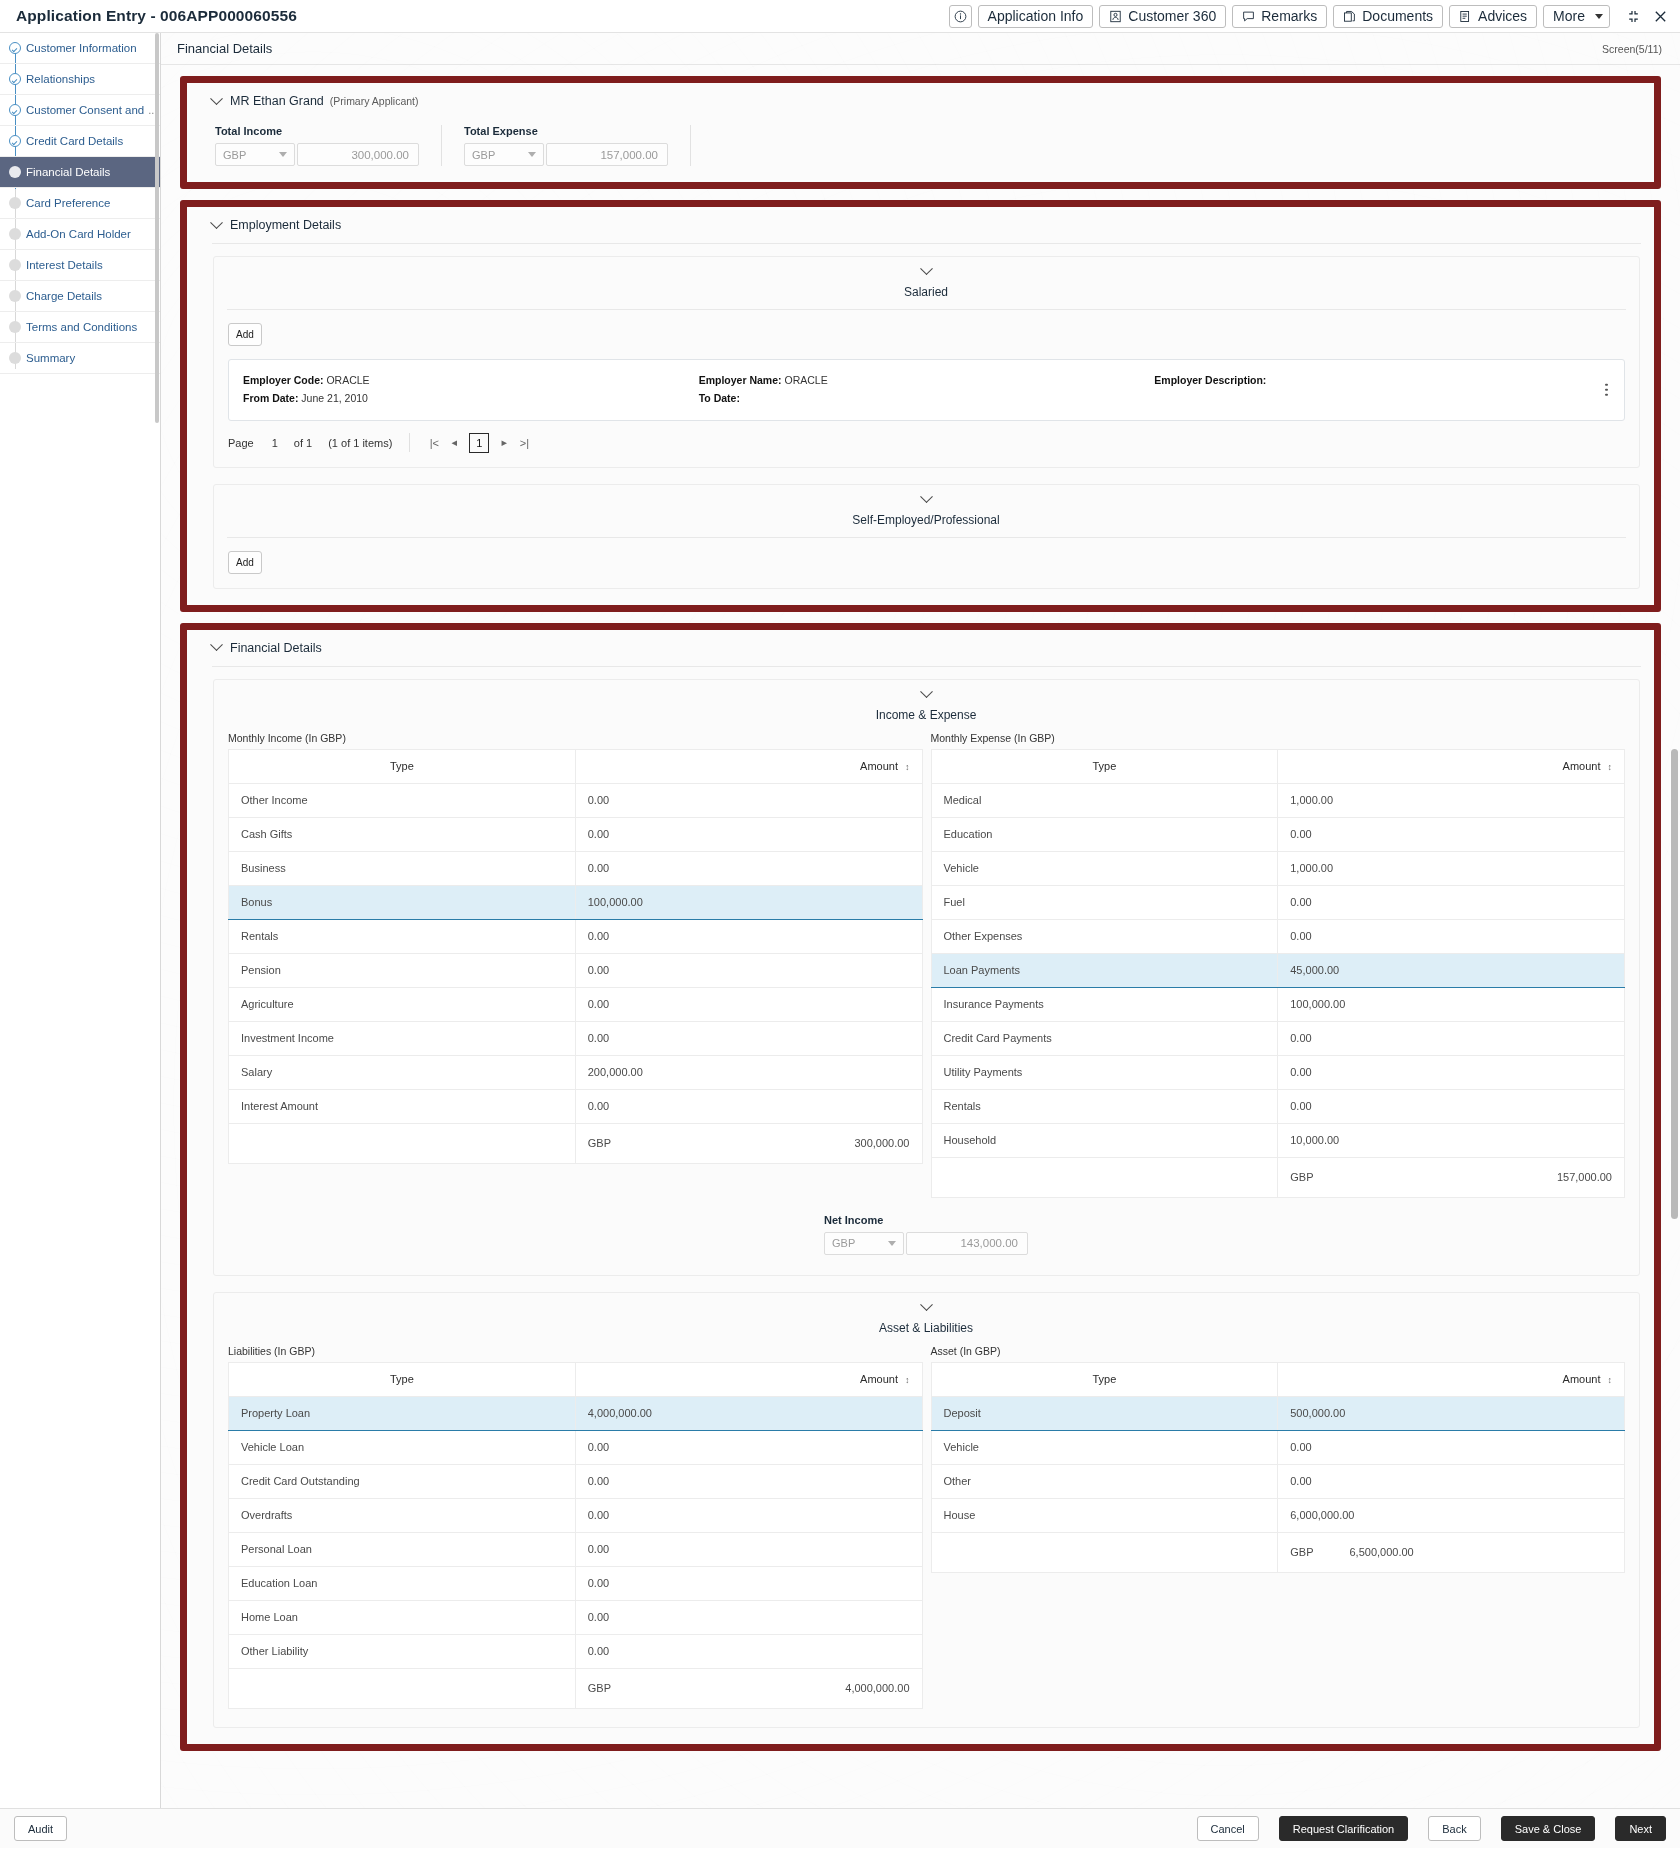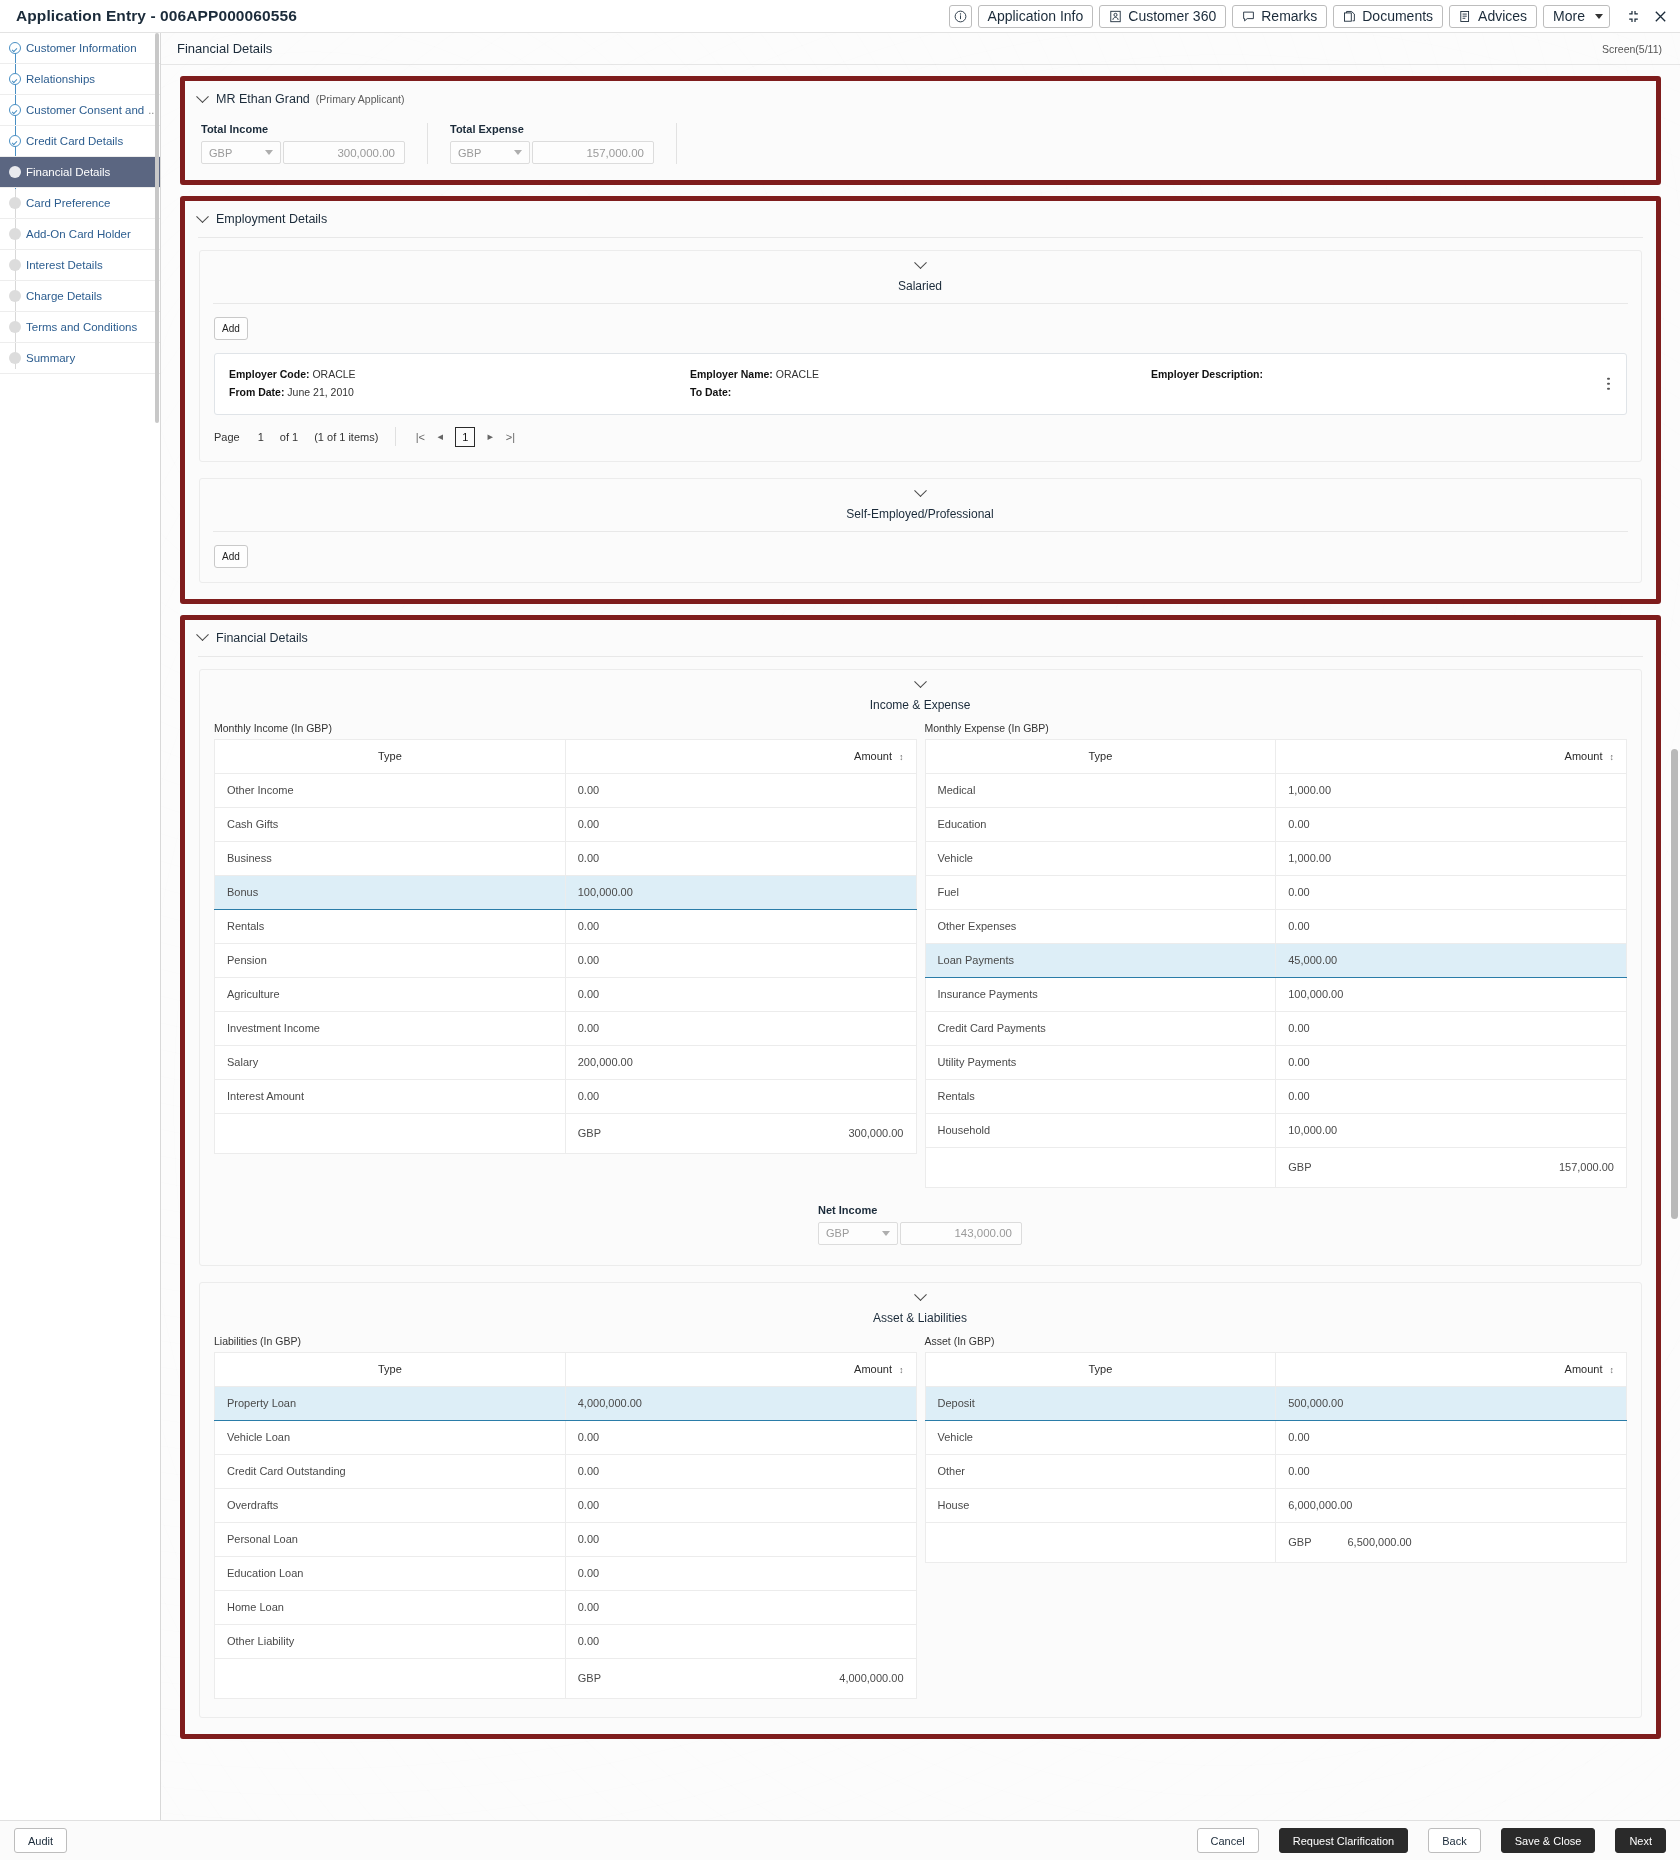--- a/index.html
+++ b/index.html
@@ -98,22 +98,23 @@
     background: #fcfcfc;
   }
   .content-title { font-size: 13px; color: #1b2b3a; font-weight: normal; }
   .screen-count { margin-left: auto; font-size: 10.5px; color: #555; }
 
   .scroll-area { position: relative; height: 1755px; }
 
   .card {
     margin: 11px 19px 0 19px;
     background: #fbfbfb;
-    border: 5px solid #7f1d1d;
+    border: 7px solid #7f1d1d;
     border-radius: 3px;
+    padding-left: 12px;
   }
 
   .sec-head {
     display: flex; align-items: center; gap: 9px;
     padding: 11px 14px 11px 13px;
     font-size: 12.5px; color: #1b2b3a;
   }
   .sec-head.sm { font-size: 12px; padding: 10px 14px 10px 13px; flex-direction: column; }
   .chev {
     width: 9px; height: 9px; border-right: 1.6px solid #4a4a4a;
@@ -207,21 +208,21 @@
   .tot-inner { display: flex; justify-content: space-between; }
 
   .two-col { display: flex; gap: 8px; padding: 0 14px 0 14px; align-items: flex-start; }
   .col { flex: 1 1 0; min-width: 0; }
 
   .net-wrap { display: flex; justify-content: center; padding: 16px 0 18px 0; }
   .net-inner { width: 205px; }
 
   
   .footer {
-    position: absolute; left: 0; bottom: 0; width: 1680px; height: 40px;
+    position: absolute; left: 0; bottom: 12px; width: 1680px; height: 40px;
     background: #fbfbfb; border-top: 1px solid #e0e0e0;
     display: flex; align-items: center; padding: 0 14px;
   }
   .ft-btn {
     height: 25px; padding: 0 13px; border-radius: 3px;
     font-size: 11px; cursor: pointer; display: flex; align-items: center;
     border: 1px solid #bdbdbd; background: #ffffff; color: #1b2b3a;
   }
   .ft-btn.dark { background: #2a2a2a; border-color: #2a2a2a; color: #ffffff; }
   .ft-right { margin-left: auto; display: flex; align-items: center; gap: 20px; }

